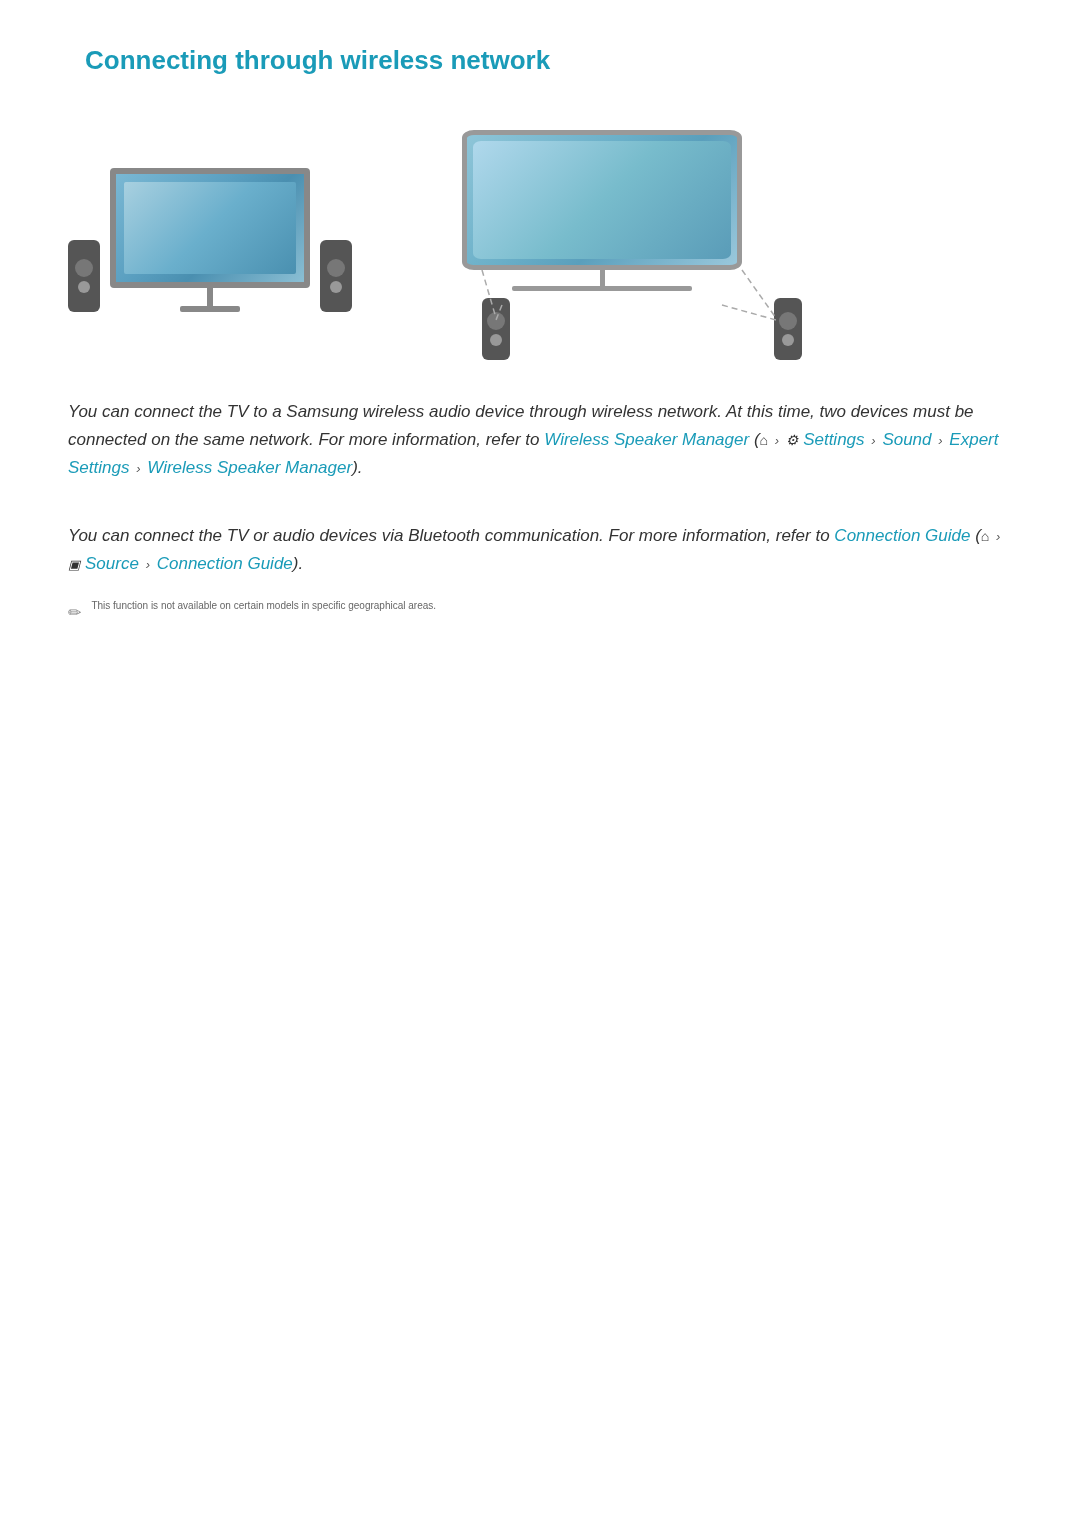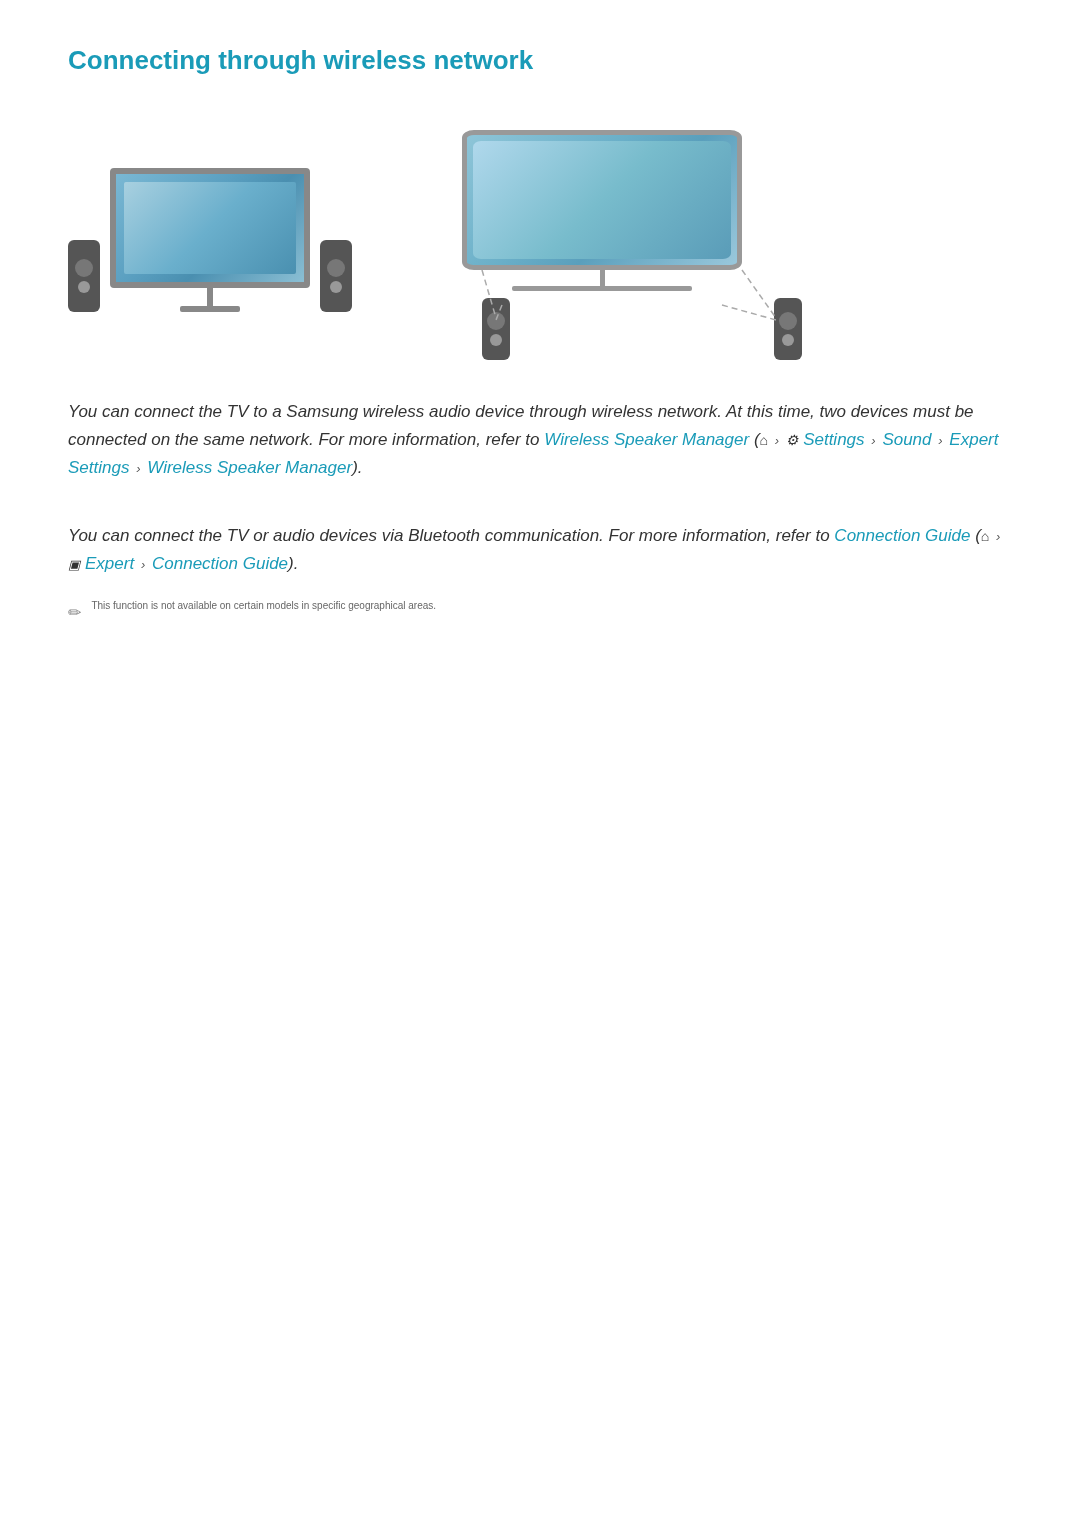--- a/index.html
+++ b/index.html
@@ -12,20 +12,21 @@
       padding: 40px 68px;
       font-size: 17px;
       line-height: 1.6;
     }
 
     .section-title {
       color: #1a9bb8;
       font-size: 26px;
       font-weight: 600;
       margin-bottom: 28px;
+      margin-left: 17px;
     }
 
     .diagram-area {
       display: flex;
       align-items: center;
       justify-content: flex-start;
       margin-bottom: 28px;
       gap: 60px;
     }
 
@@ -299,21 +300,21 @@
 
 <div class="section2">
 
   <p class="body-text">
     <span>You can connect the TV or audio devices via Bluetooth communication. For more information, refer to</span>
     <a href="#" class="link">Connection Guide</a>
     <span class="breadcrumb-inline">
       (<span class="home-icon">⌂</span>
       <span class="chevron">›</span>
       <span class="source-icon">▣</span>
-      <a href="#" class="link">Expert</a>
+      <a href="#" class="link">Source</a>
       <span class="chevron">›</span>
       <a href="#" class="link">Connection Guide</a><span>).</span>
     </span>
   </p>
 
   <div class="note-row">
     <span class="pencil-icon">✏</span>
     <span class="note-text">This function is not available on certain models in specific geographical areas.</span>
   </div>
 </div>

